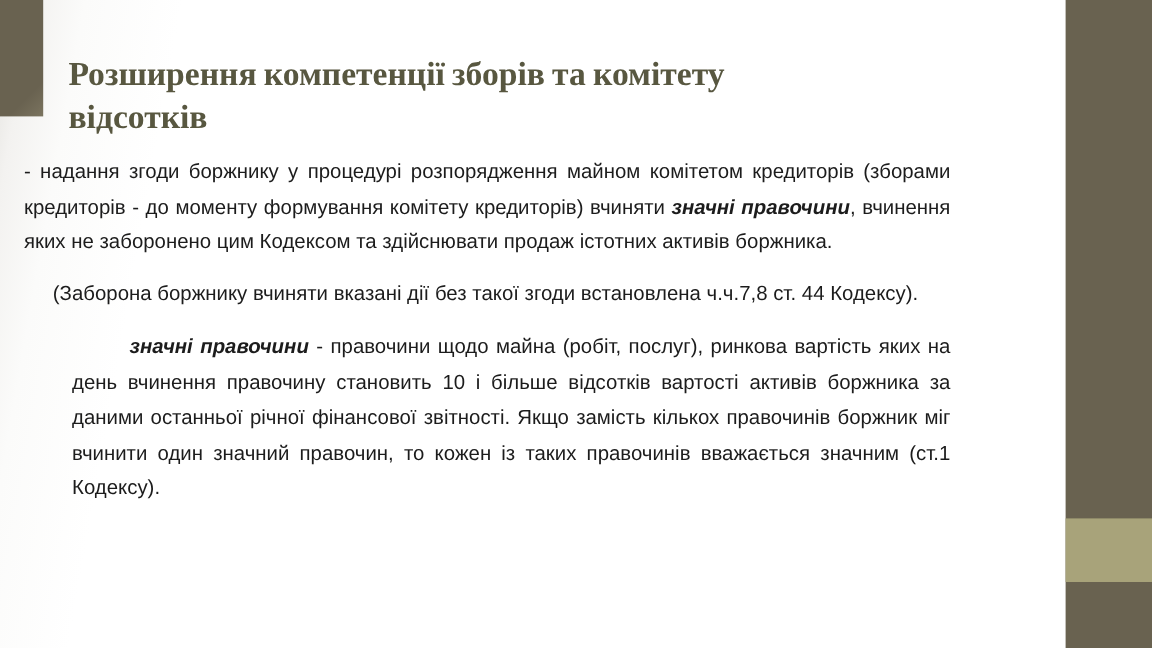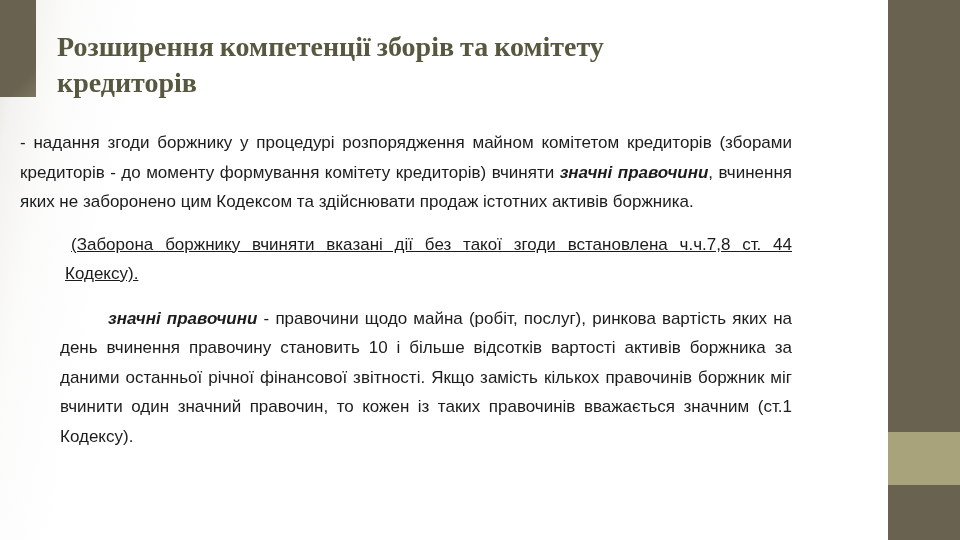--- a/index.html
+++ b/index.html
@@ -22,56 +22,56 @@
     position:absolute;right:0;top:0;
     width:72px;height:540px;
     background:var(--accent-dark);
   }
   .right-bar-segment{
     position:absolute;left:0;top:432px;
     width:72px;height:53px;
     background:var(--accent-khaki);
   }
   .title{
-    position:absolute;left:57px;top:10px;
+    position:absolute;left:57px;top:26px;
     width:800px;
     font-family:"Liberation Serif","DejaVu Serif",serif;
     font-weight:bold;
     font-size:28px;line-height:36px;
     color:var(--title-color);
     letter-spacing:0px; word-spacing:-1px;
   }
   .body-text{
     position:absolute;left:0;top:128px;
     width:864px;
     color:var(--body-color);
     font-size:17px;line-height:29.5px;
   }
   .body-text p{
     margin:0 72px 0 20px;
     text-align:justify;
   }
-  .body-text p.p2{margin-left:65px;margin-top:13px;text-indent:6px;text-decoration:underline;}
+  .body-text p.p2{margin-left:38px;margin-top:13px;text-indent:6px;}
   .body-text p.p3{margin-left:60px;margin-top:15px;text-indent:48px;}
   .seg-bi{font-weight:bold;font-style:italic;}
 </style>
 </head>
 <body>
 
 <div class="slide">
 
   <div class="corner-block"></div>
 
   <div class="right-bar">
     <div class="right-bar-segment"></div>
   </div>
 
   <h1 class="title">
     <span>Розширення компетенції зборів та комітету</span><br>
-    <span>кредиторів</span>
+    <span>відсотків</span>
   </h1>
 
   <div class="body-text">
     <p class="p1"><span>- надання згоди боржнику у процедурі розпорядження майном  комітетом кредиторів (зборами кредиторів - до моменту формування комітету кредиторів) вчиняти </span><span class="seg-bi">значні правочини</span><span>, вчинення яких не заборонено цим Кодексом та здійснювати продаж істотних активів боржника.</span></p>
     <p class="p2"><span>(Заборона  боржнику вчиняти вказані дії без такої згоди встановлена ч.ч.7,8 ст. 44 Кодексу).</span></p>
     <p class="p3"><span class="seg-bi">значні правочини</span><span> - правочини щодо майна (робіт, послуг), ринкова вартість яких на день вчинення правочину становить 10 і більше відсотків вартості активів боржника за даними останньої річної фінансової звітності. Якщо замість кількох правочинів боржник міг вчинити один значний правочин, то кожен із таких правочинів вважається значним (ст.1 Кодексу).</span></p>
   </div>
 
 </div>
 

